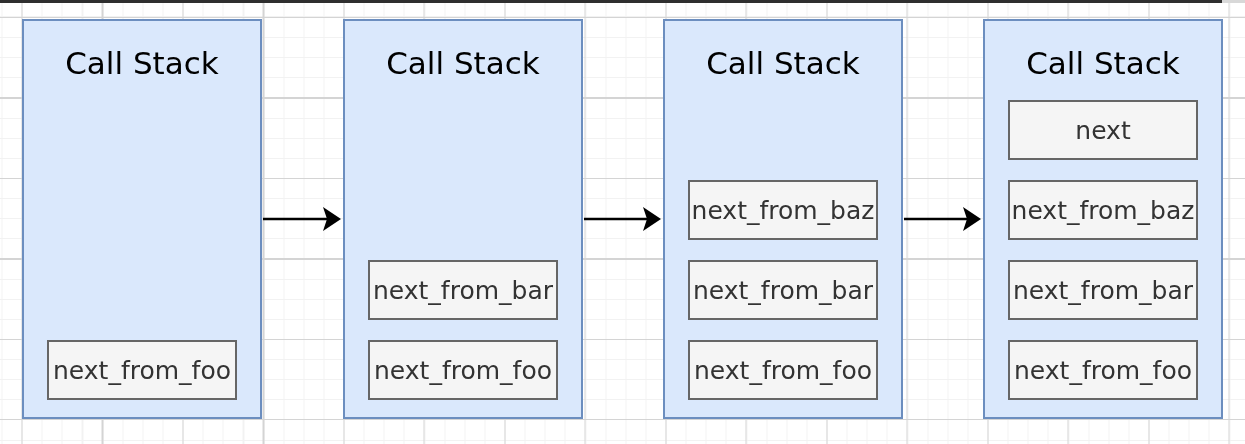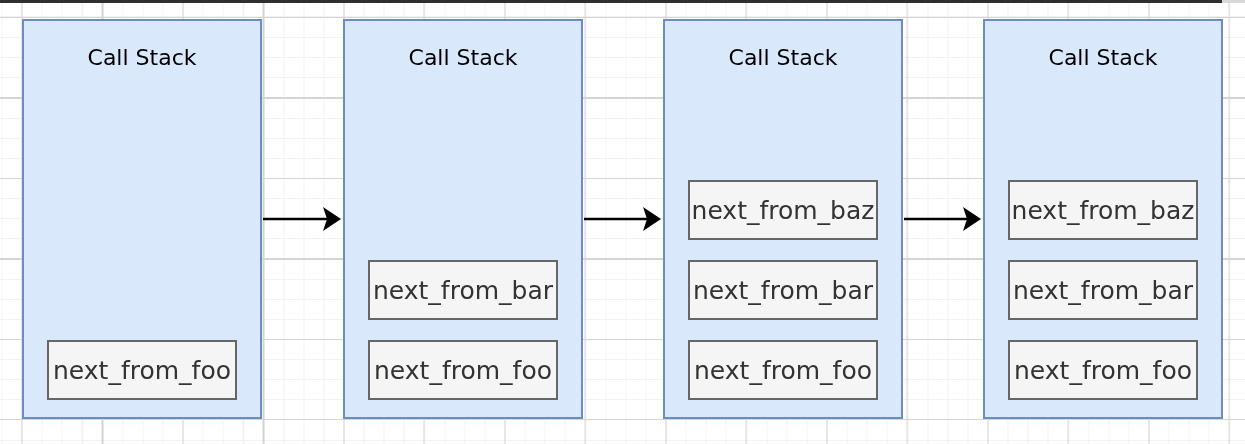--- a/index.html
+++ b/index.html
@@ -43,21 +43,21 @@
     box-sizing: border-box;
     background: var(--panel-fill);
     border: 2px solid var(--panel-border);
     z-index: 1;
   }
   .panel-title {
     position: absolute;
     left: 0; top: 24px;
     width: 100%;
     text-align: center;
-    font-size: 22px;
+    font-size: 31px;
     color: #000000;
     white-space: nowrap;
   }
   .stack {
     position: absolute;
     left: 0; top: 0;
     width: 100%; height: 100%;
     display: flex;
     flex-direction: column;
     justify-content: flex-end;
@@ -130,20 +130,23 @@
 
   <div class="frame">
     <span>next_from_foo</span>
   </div>
 </div>
   </div>
 
   <div class="panel" style="left: 983px;">
     <div class="panel-title">Call Stack</div>
     <div class="stack">
+  <div class="frame">
+    <span>next</span>
+  </div>
 
   <div class="frame">
     <span>next_from_baz</span>
   </div>
 
   <div class="frame">
     <span>next_from_bar</span>
   </div>
 
   <div class="frame">

